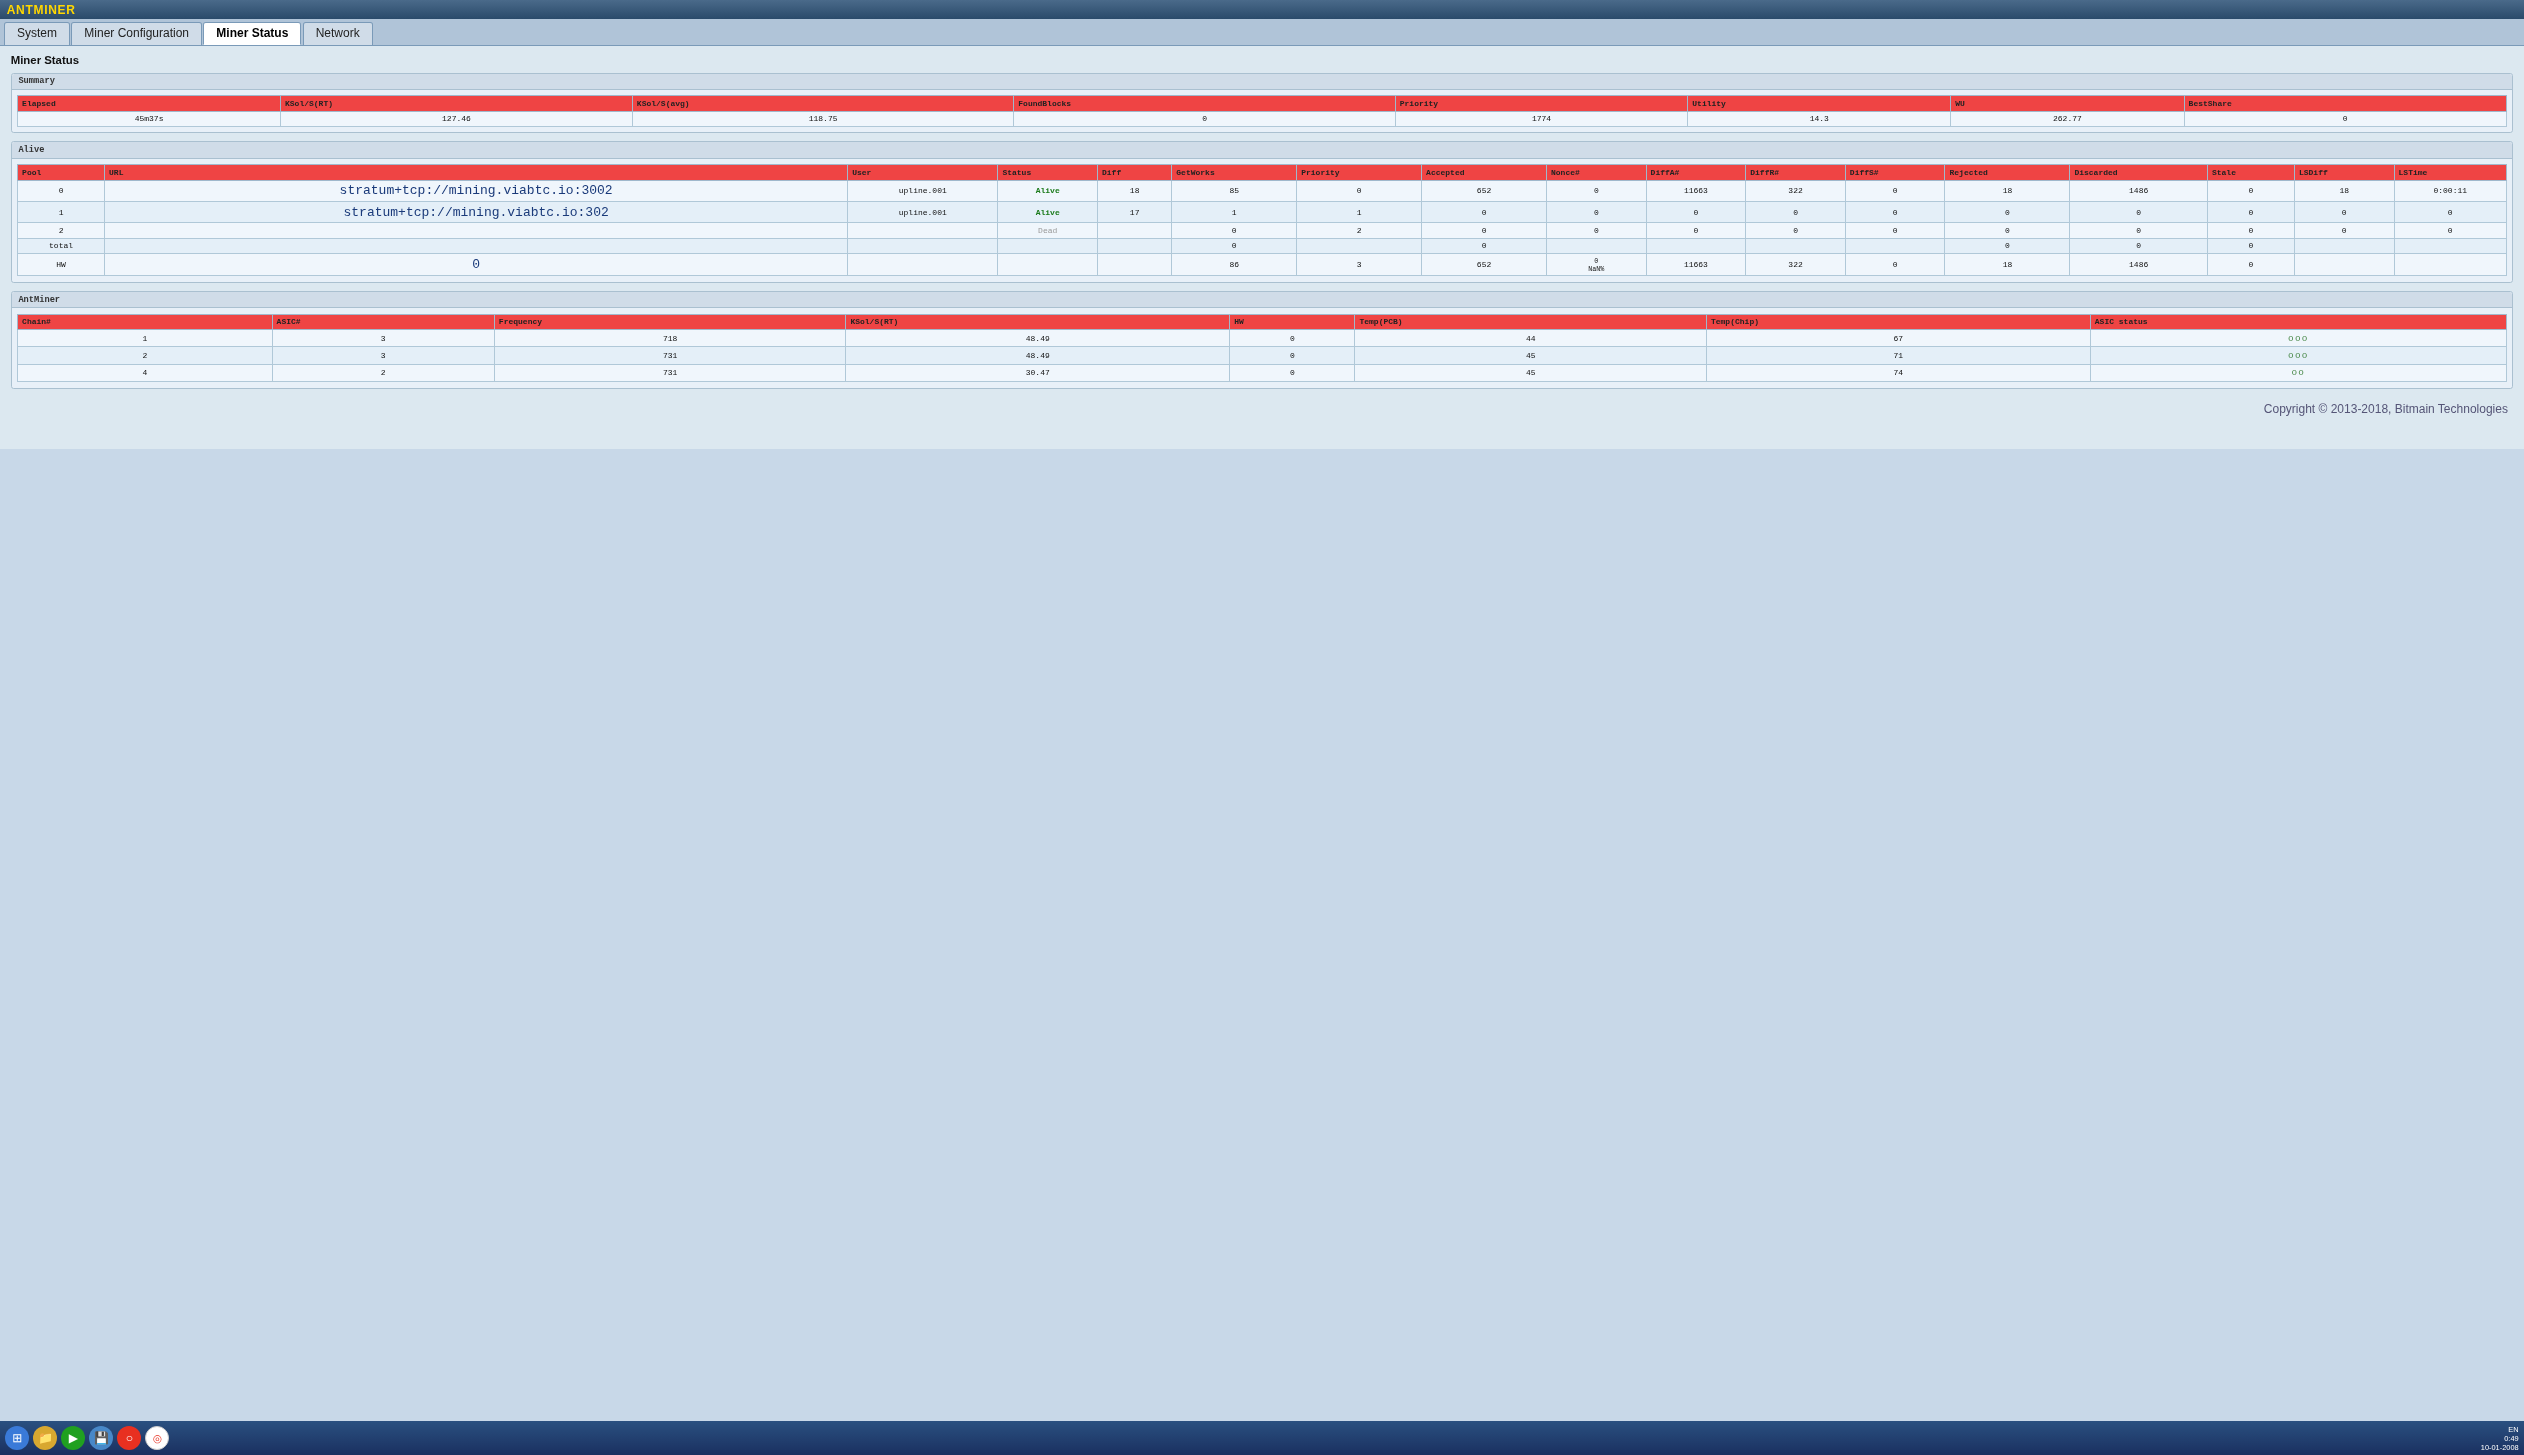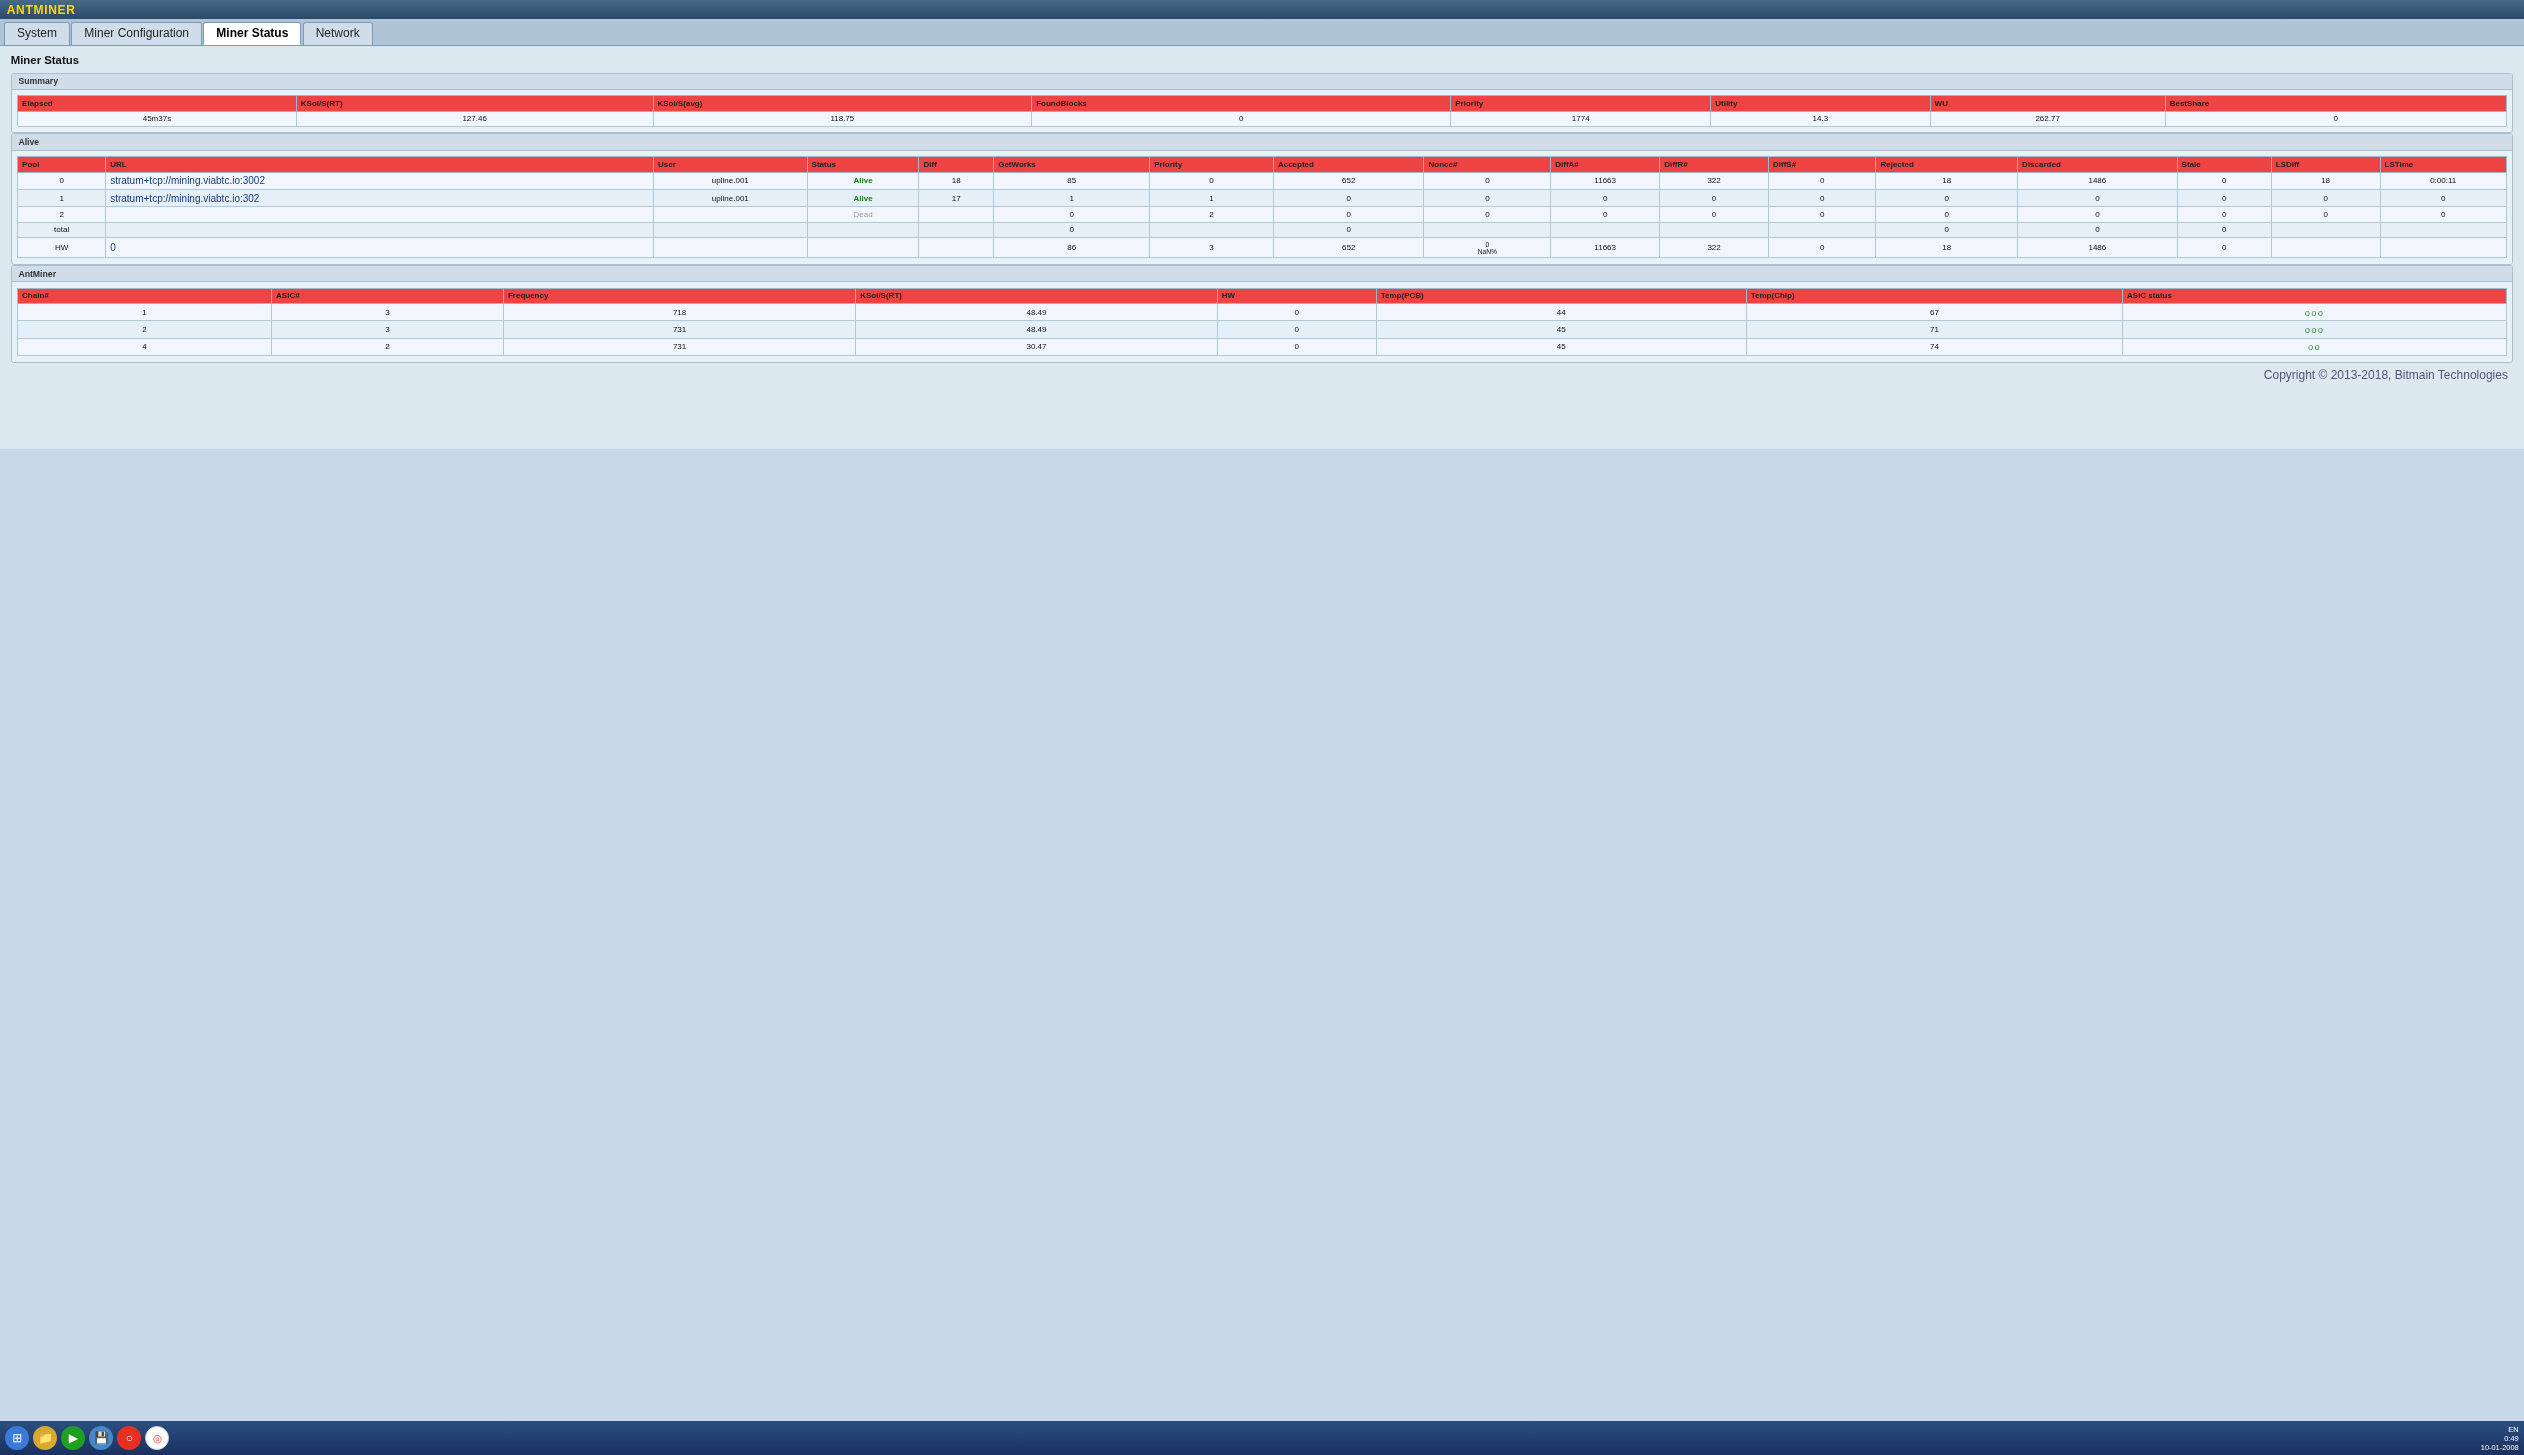--- a/index.html
+++ b/index.html
@@ -63,22 +63,23 @@
     .page-title {
       font-size: 11.4px;
       font-weight: bold;
       color: #111;
       margin-bottom: 6.7px;
     }
     
     .section {
       border: 0.7px solid #aac0d0;
       border-radius: 2.7px;
-      margin-bottom: 0;
+      margin-bottom: 8px;
       background: #e8f0f8;
+      font-family: Liberation Mono, monospace;
     }
     .section-header {
       font-weight: bold;
       font-size: 8.7px;
       color: #333;
       padding: 2.7px 6.7px;
       background: #d0dce8;
       border-bottom: 0.7px solid #aac0d0;
       border-radius: 2.7px 2.7px 0 0;
     }
@@ -103,22 +104,22 @@
       border: 0.7px solid #b0c8d8;
       padding: 2.7px 4px;
       text-align: center;
       background: #f0f6fc;
       color: #111;
     }
     tr:nth-child(even) td {
       background: #e4eff8;
     }
     .url-cell {
-      text-align: left;
-      font-size: 10px;
+      text-align: center;
+      font-size: 13px;
       color: #1a3a7a;
     }
     .status-alive {
       color: #1a7a1a;
       font-weight: bold;
     }
     .status-dead {
       color: #999;
     }
     .asic-dots {

